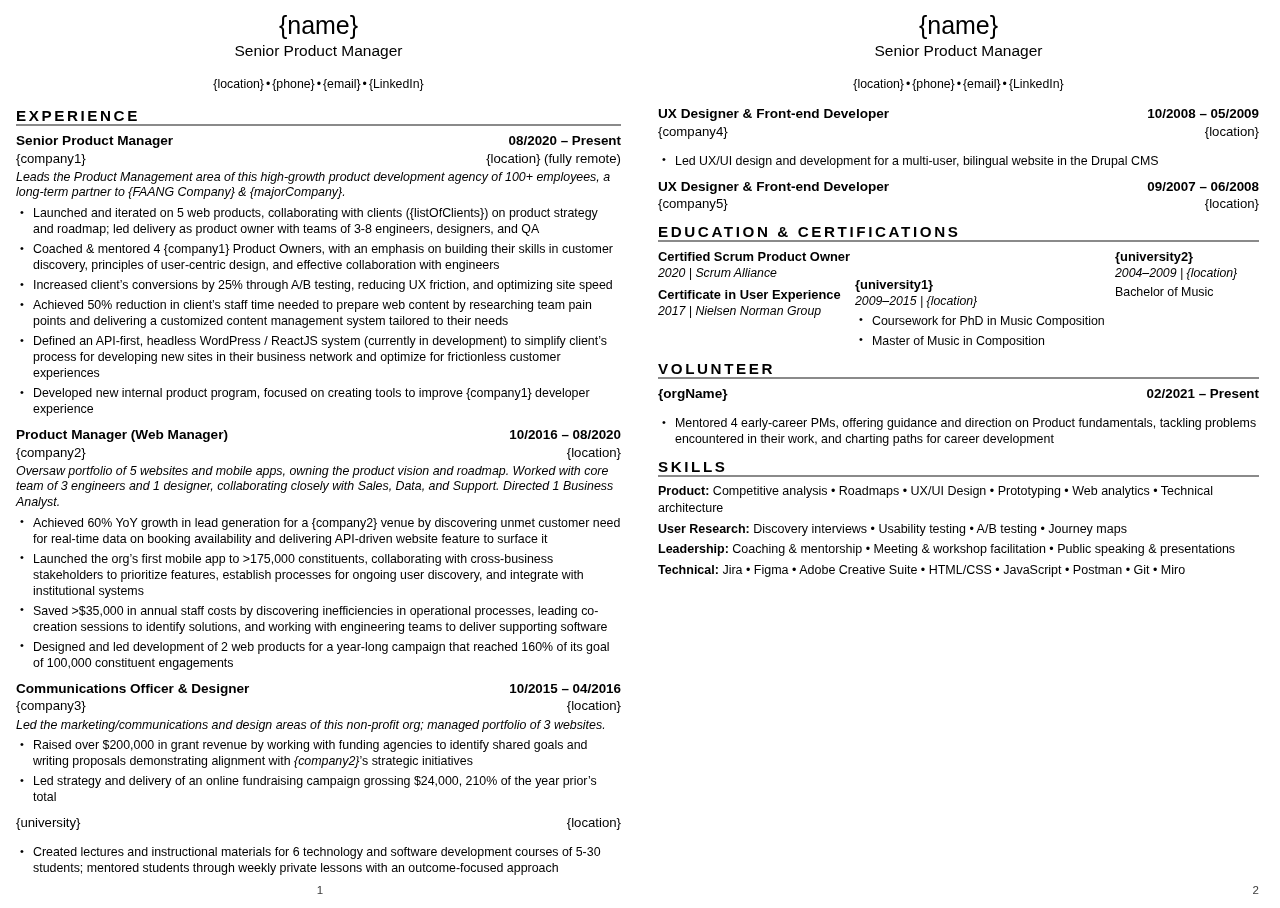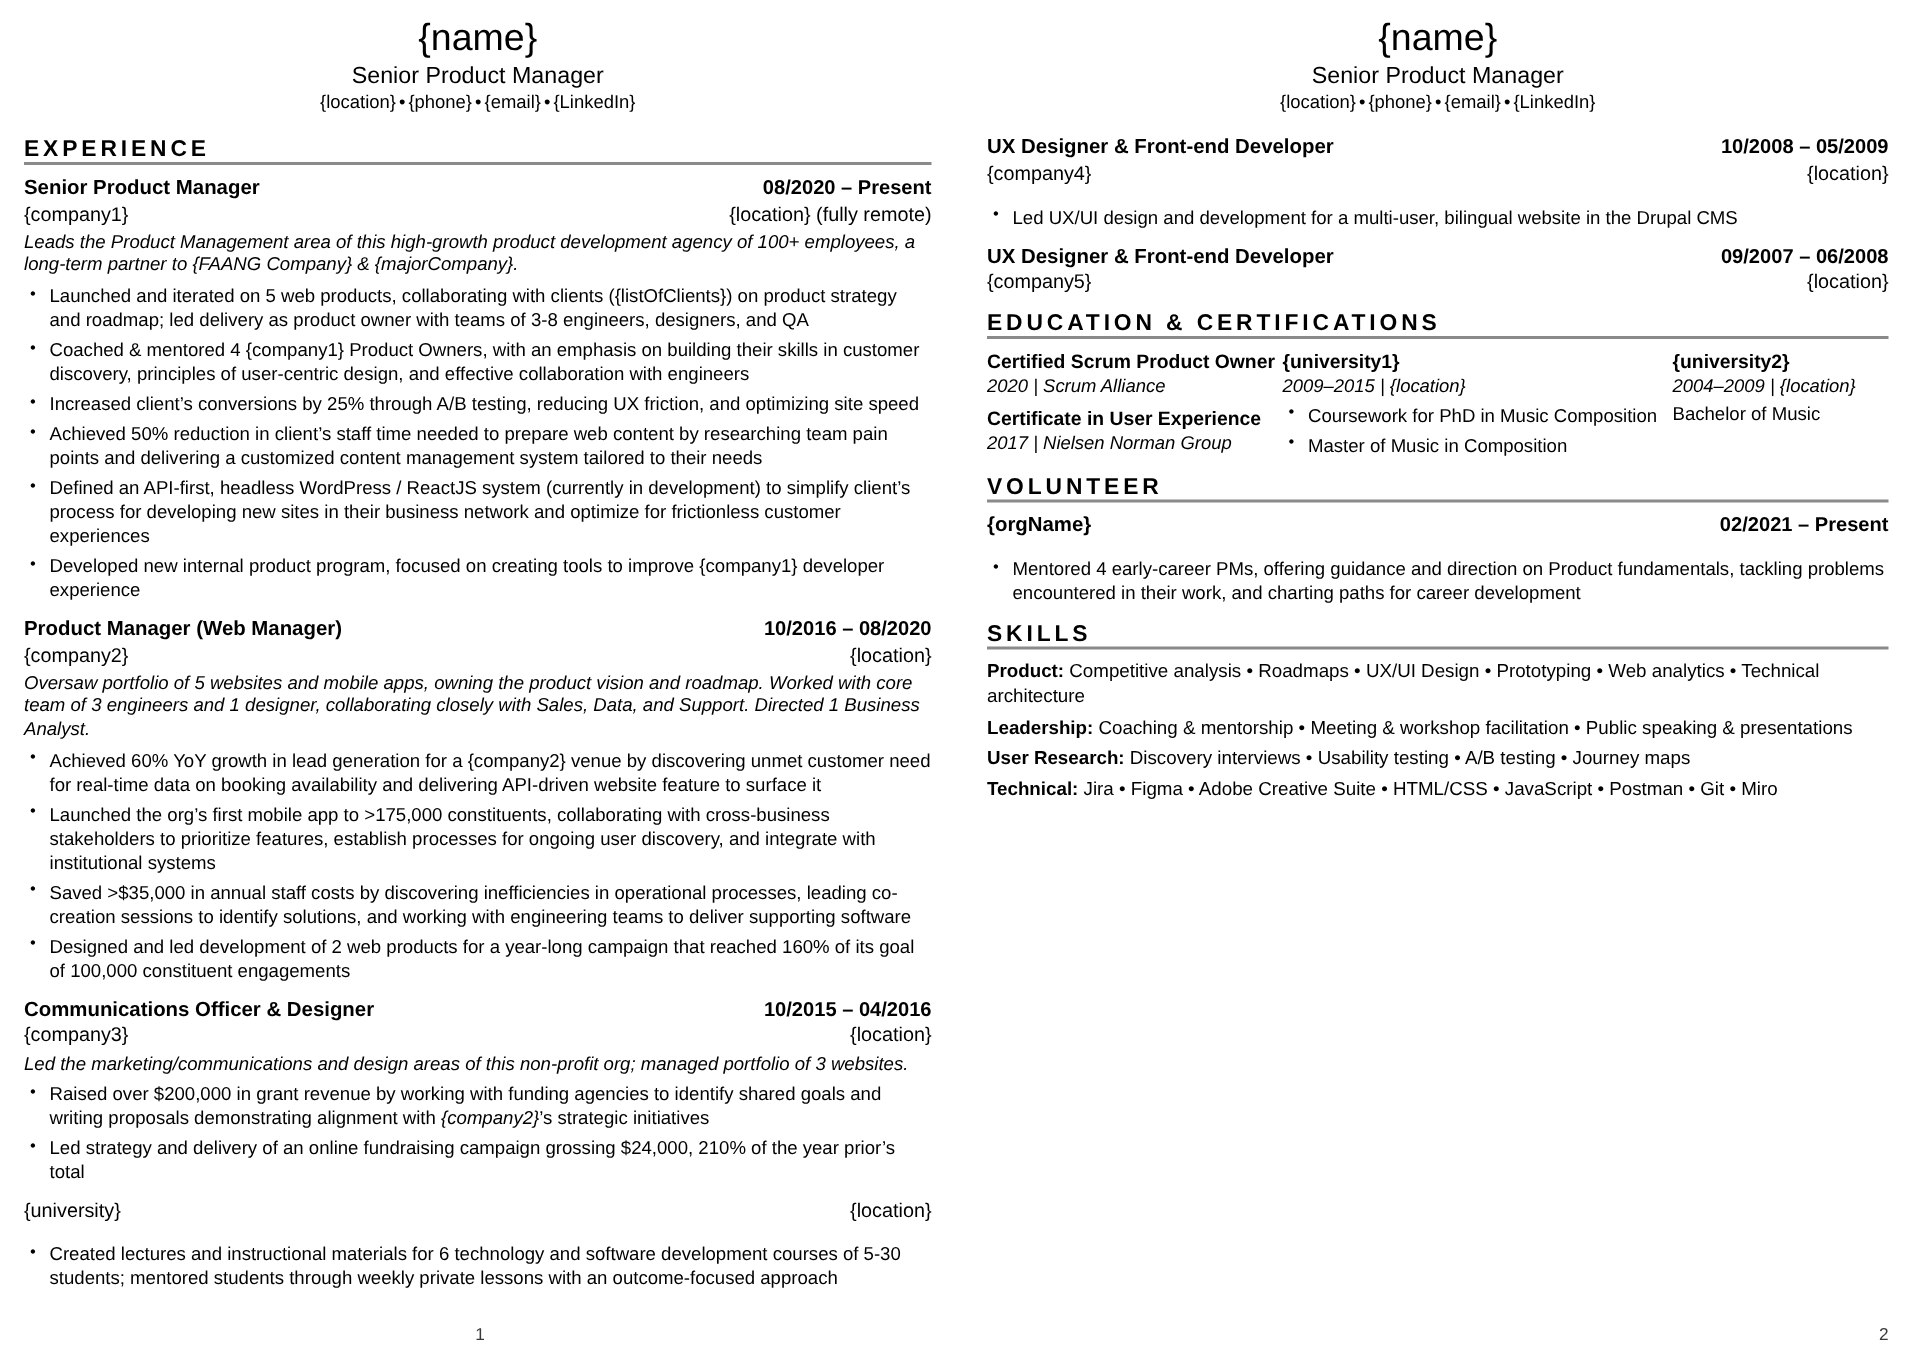--- a/index.html
+++ b/index.html
@@ -40,21 +40,21 @@
   }
   .headline {
     font-size: 15.5px;
     font-weight: 400;
     line-height: 1.3;
     margin-top: 2px;
   }
   .contact {
     font-size: 12.3px;
     font-weight: 400;
-    margin-top: 0;
+    margin-top: 16px;
   }
   .contact .sep { padding: 0 2px; }
 
   
   .section-title {
     font-size: 15.2px;
     font-weight: bold;
     letter-spacing: 2.6px;
     margin-top: 16px;
     padding-bottom: 0;
@@ -128,21 +128,21 @@
   }
   ul.bullets.snug li { margin-top: 13px; }
   .it { font-style: italic; }
 
   
   .edu-cols {
     display: flex;
     margin-top: 2px;
   }
   .edu-col-1 { width: 197px; flex: none; }
-  .edu-col-2 { width: 260px; flex: none; }
+  .edu-col-2 { width: 260px; flex: none; margin-top: 28px; }
   .edu-col-3 { flex: 1; }
   .edu-head {
     font-size: 12.9px;
     font-weight: bold;
     line-height: 1.33;
   }
   .edu-sub {
     font-size: 12.3px;
     font-style: italic;
     line-height: 1.33;
@@ -351,20 +351,20 @@
       </div>
       <ul class="bullets snug" style="margin-top:1px;">
         <li>Mentored 4 early-career PMs, offering guidance and direction on Product fundamentals, tackling problems encountered in their work, and charting paths for career development</li>
       </ul>
     </div>
 
     <div class="section-title tight">SKILLS</div>
     <div class="rule"></div>
 
     <div class="skill-line"><span class="skill-label">Product:</span><span> Competitive analysis • Roadmaps • UX/UI Design • Prototyping • Web analytics • Technical architecture</span></div>
+    <div class="skill-line"><span class="skill-label">User Research:</span><span> Discovery interviews • Usability testing • A/B testing • Journey maps</span></div>
     <div class="skill-line"><span class="skill-label">Leadership:</span><span> Coaching &amp; mentorship • Meeting &amp; workshop facilitation • Public speaking &amp; presentations</span></div>
-    <div class="skill-line"><span class="skill-label">User Research:</span><span> Discovery interviews • Usability testing • A/B testing • Journey maps</span></div>
     <div class="skill-line"><span class="skill-label">Technical:</span><span> Jira • Figma • Adobe Creative Suite • HTML/CSS • JavaScript • Postman • Git • Miro</span></div>
 
     <div class="page-number right-pn">2</div>
   </div>
 
 </div>
 
 </body></html>

